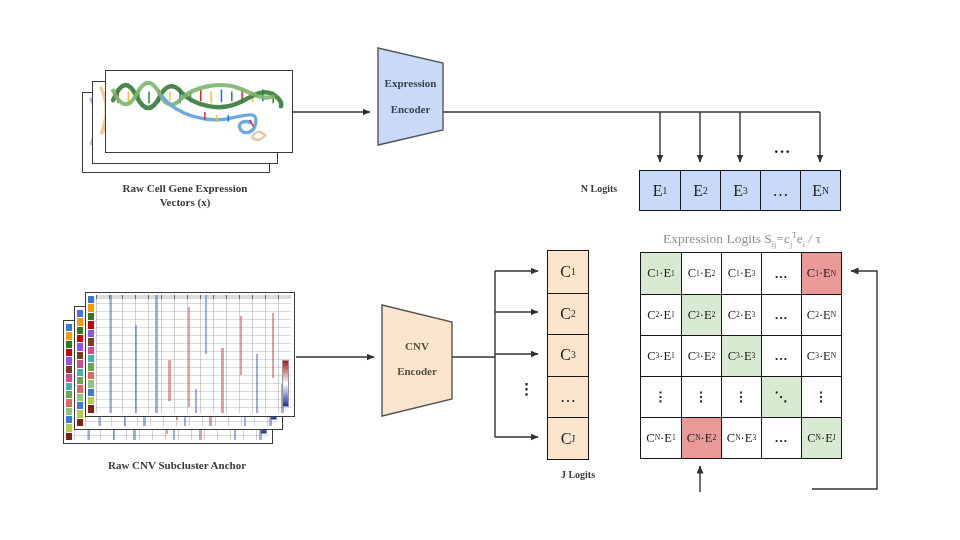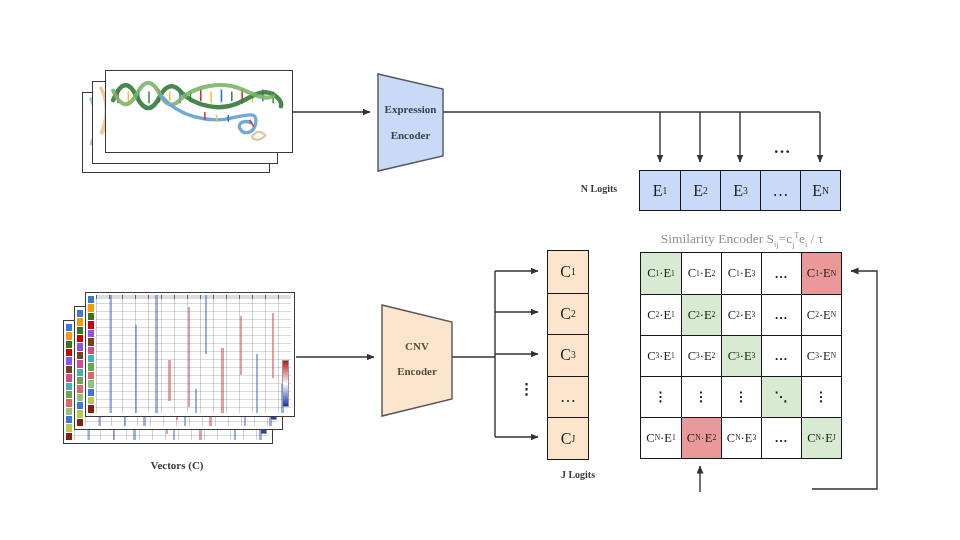--- a/index.html
+++ b/index.html
@@ -120,23 +120,25 @@
       <path d="M6,20 C14,38 22,38 30,24 C38,8 46,8 54,24 C60,36 68,38 76,28 C90,16 116,10 136,18 C150,24 160,30 170,26" fill="none" stroke="#7cb46a" stroke-width="4.2" stroke-linecap="round" opacity="0.9"></path>
       <path d="M56,26 C72,46 104,54 128,48 C146,44 154,42 152,54 C150,64 140,66 136,59 C133,53 141,50 147,53" fill="none" stroke="#6fa8dc" stroke-width="3.4" stroke-linecap="round"></path>
       <path d="M148,68 q6,-10 14,-2 q-8,8 -14,2" fill="none" stroke="#e6c19c" stroke-width="2.2"></path>
       <line x1="100" y1="42" x2="100" y2="50" stroke="#d32f2f" stroke-width="1.5"></line>
       <line x1="112" y1="45" x2="112" y2="52" stroke="#fbc02d" stroke-width="1.5"></line>
       <line x1="124" y1="45" x2="124" y2="52" stroke="#1976d2" stroke-width="1.5"></line>
       <line x1="146" y1="50" x2="150" y2="57" stroke="#d32f2f" stroke-width="1.5"></line>
     </svg>
   </div>
   <div class="caption" style="left:85px;top:181px;width:200px;">
-  </div>
-
-  <div class="trap trap-exp" style="left:375px;top:72px;width:71px;height:101px;">
+    <div>Raw Cell Gene Expression</div>
+    <div>Vectors (x)</div>
+  </div>
+
+  <div class="trap trap-exp" style="left:375px;top:46px;width:71px;height:101px;">
     <svg width="71" height="101">
       <polygon points="3,2 68,17 68,84 3,99" fill="#c9daf8" stroke="#555" stroke-width="1.4"></polygon>
     </svg>
     <div class="tlabel" style="top:31px;">Expression</div>
     <div class="tlabel" style="top:57px;">Encoder</div>
   </div>
 
   <div class="side-label" style="left:560px;top:183px;width:78px;">N Logits</div>
   <div class="dots-h" style="left:763px;top:138px;width:40px;">…</div>
   <div class="vecrow" id="e-row" style="left:639px;top:170px;">
@@ -257,21 +259,21 @@
         <div style="position: absolute; left: 82%; top: 50%; width: 2px; height: 50%; background: rgba(58, 94, 208, 0.5);"></div>
         <div style="position: absolute; left: 90%; top: 15%; width: 2px; height: 55%; background: rgba(204, 62, 62, 0.5);"></div>
         <div style="position: absolute; left: 37%; top: 55%; width: 3px; height: 35%; background: rgba(204, 62, 62, 0.5);"></div>
         <div style="position: absolute; left: 20%; top: 25%; width: 2px; height: 75%; background: rgba(58, 94, 208, 0.5);"></div>
         <div style="position: absolute; left: 95%; top: 75%; width: 3px; height: 25%; background: rgba(58, 94, 208, 0.5);"></div>
         <div style="position: absolute; left: 51%; top: 80%; width: 2px; height: 20%; background: rgba(58, 94, 208, 0.5);"></div>
         <div class="hm-colorbar"></div>
       </div>
     </div>
   <div class="caption" style="left:77px;top:458px;width:200px;">
-    <div>Vectors (C)</div>
+    <div>Raw CNV Subcluster Anchor</div>
   </div>
 
   <div class="trap trap-cnv" style="left:379px;top:303px;width:76px;height:115px;">
     <svg width="76" height="115">
       <polygon points="3,2 73,19 73,96 3,113" fill="#fce5cd" stroke="#555" stroke-width="1.4"></polygon>
     </svg>
     <div class="tlabel" style="top:37px;">CNV</div>
     <div class="tlabel" style="top:62px;">Encoder</div>
   </div>
 
@@ -292,21 +294,21 @@
       <div class="vecbox peach" style="border-top: 1.2px solid rgb(21, 21, 26);">
         <span>…</span>
       </div>
       <div class="vecbox peach" style="border-top: 1.2px solid rgb(21, 21, 26);">
         <span>C</span>
         <sub>J</sub>
       </div>
     </div>
   <div class="side-label" style="left:528px;top:469px;width:100px;">J Logits</div>
 
-  <div class="matrix-title" id="matrix-title" style="left:642px;top:231px;width:200px;"><span>Similarity Encoder S</span><sub>ij</sub><span>=c</span><sub>j</sub><sup>T</sup><span>e</span><sub>i</sub><span> / τ</span></div>
+  <div class="matrix-title" id="matrix-title" style="left:642px;top:231px;width:200px;"><span>Expression Logits S</span><sub>ij</sub><span>=c</span><sub>j</sub><sup>T</sup><span>e</span><sub>i</sub><span> / τ</span></div>
   <div class="matrix" id="matrix" style="left:640px;top:252px;">
       <div class="mcell bg-g">
         <span>C</span>
         <sub>1</sub>
         <span>·E</span>
         <sub>1</sub>
       </div>
       <div class="mcell" style="border-left: 1.2px solid rgb(21, 21, 26);">
         <span>C</span>
         <sub>1</sub>

